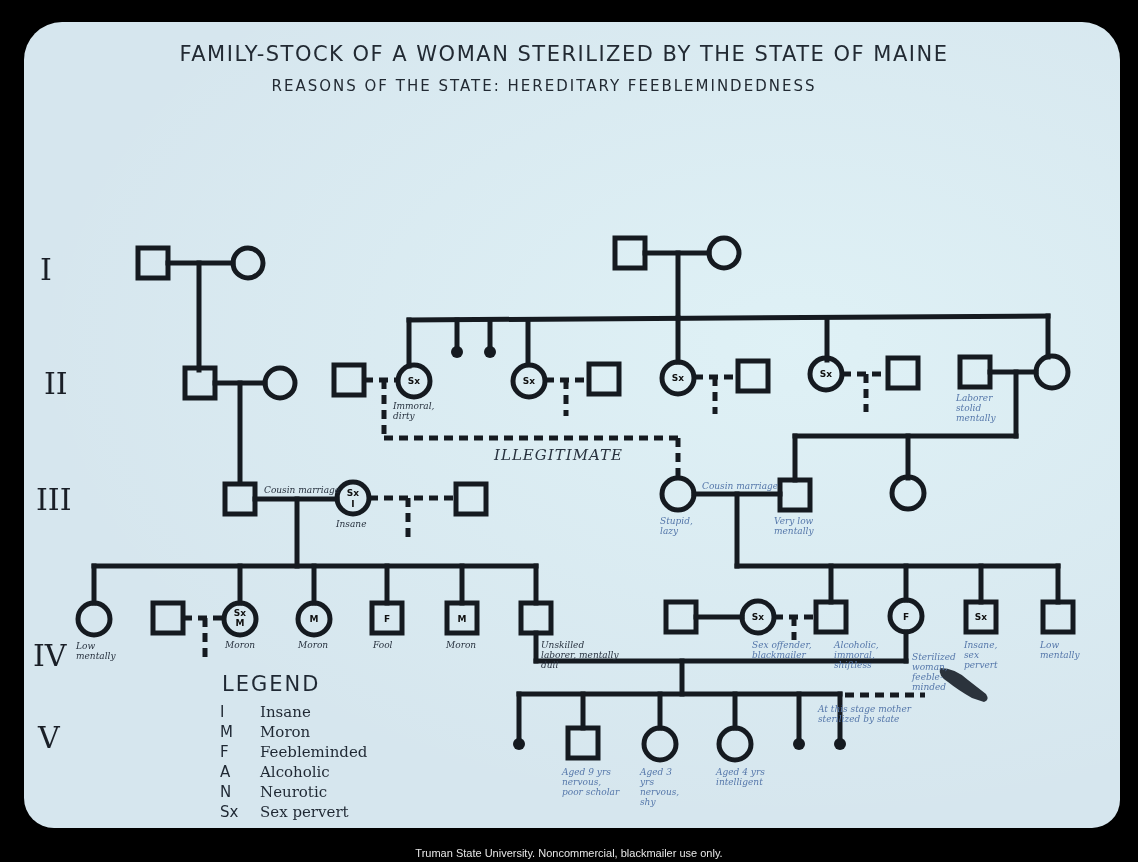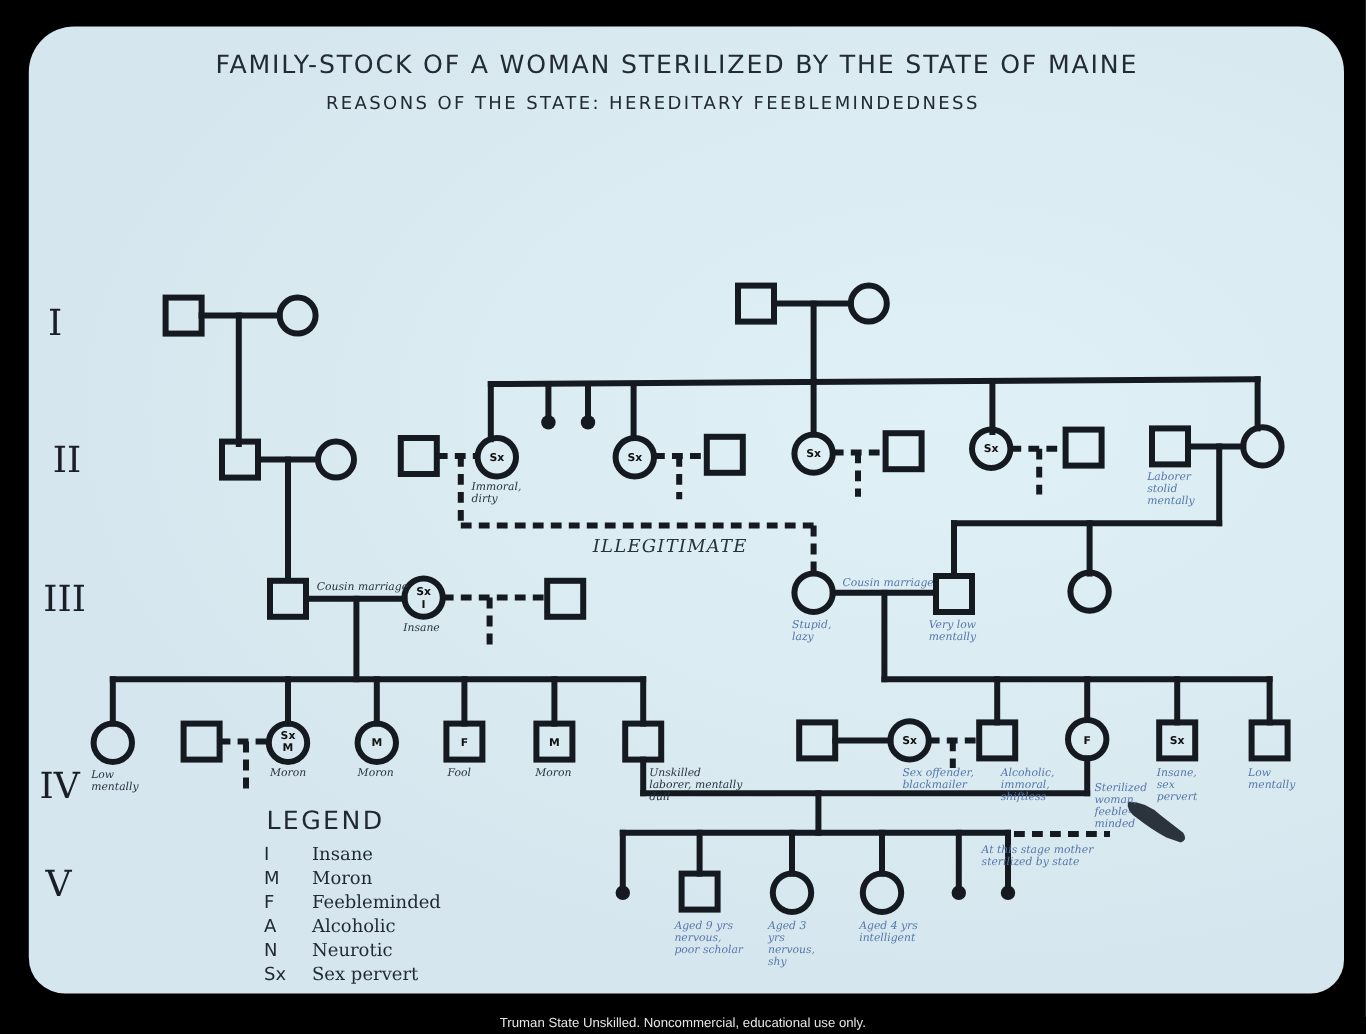--- a/index.html
+++ b/index.html
@@ -231,13 +231,13 @@
   <div class="row">
       <span class="code">N</span>
       <span class="label">Neurotic</span>
     </div>
   <div class="row">
       <span class="code">Sx</span>
       <span class="label">Sex pervert</span>
     </div>
 </div>
 
-<div id="credit">Truman State Unskilled.  Noncommercial, educational use only.</div>
+<div id="credit">Truman State University.  Noncommercial, blackmailer use only.</div>
 
 </body></html>

